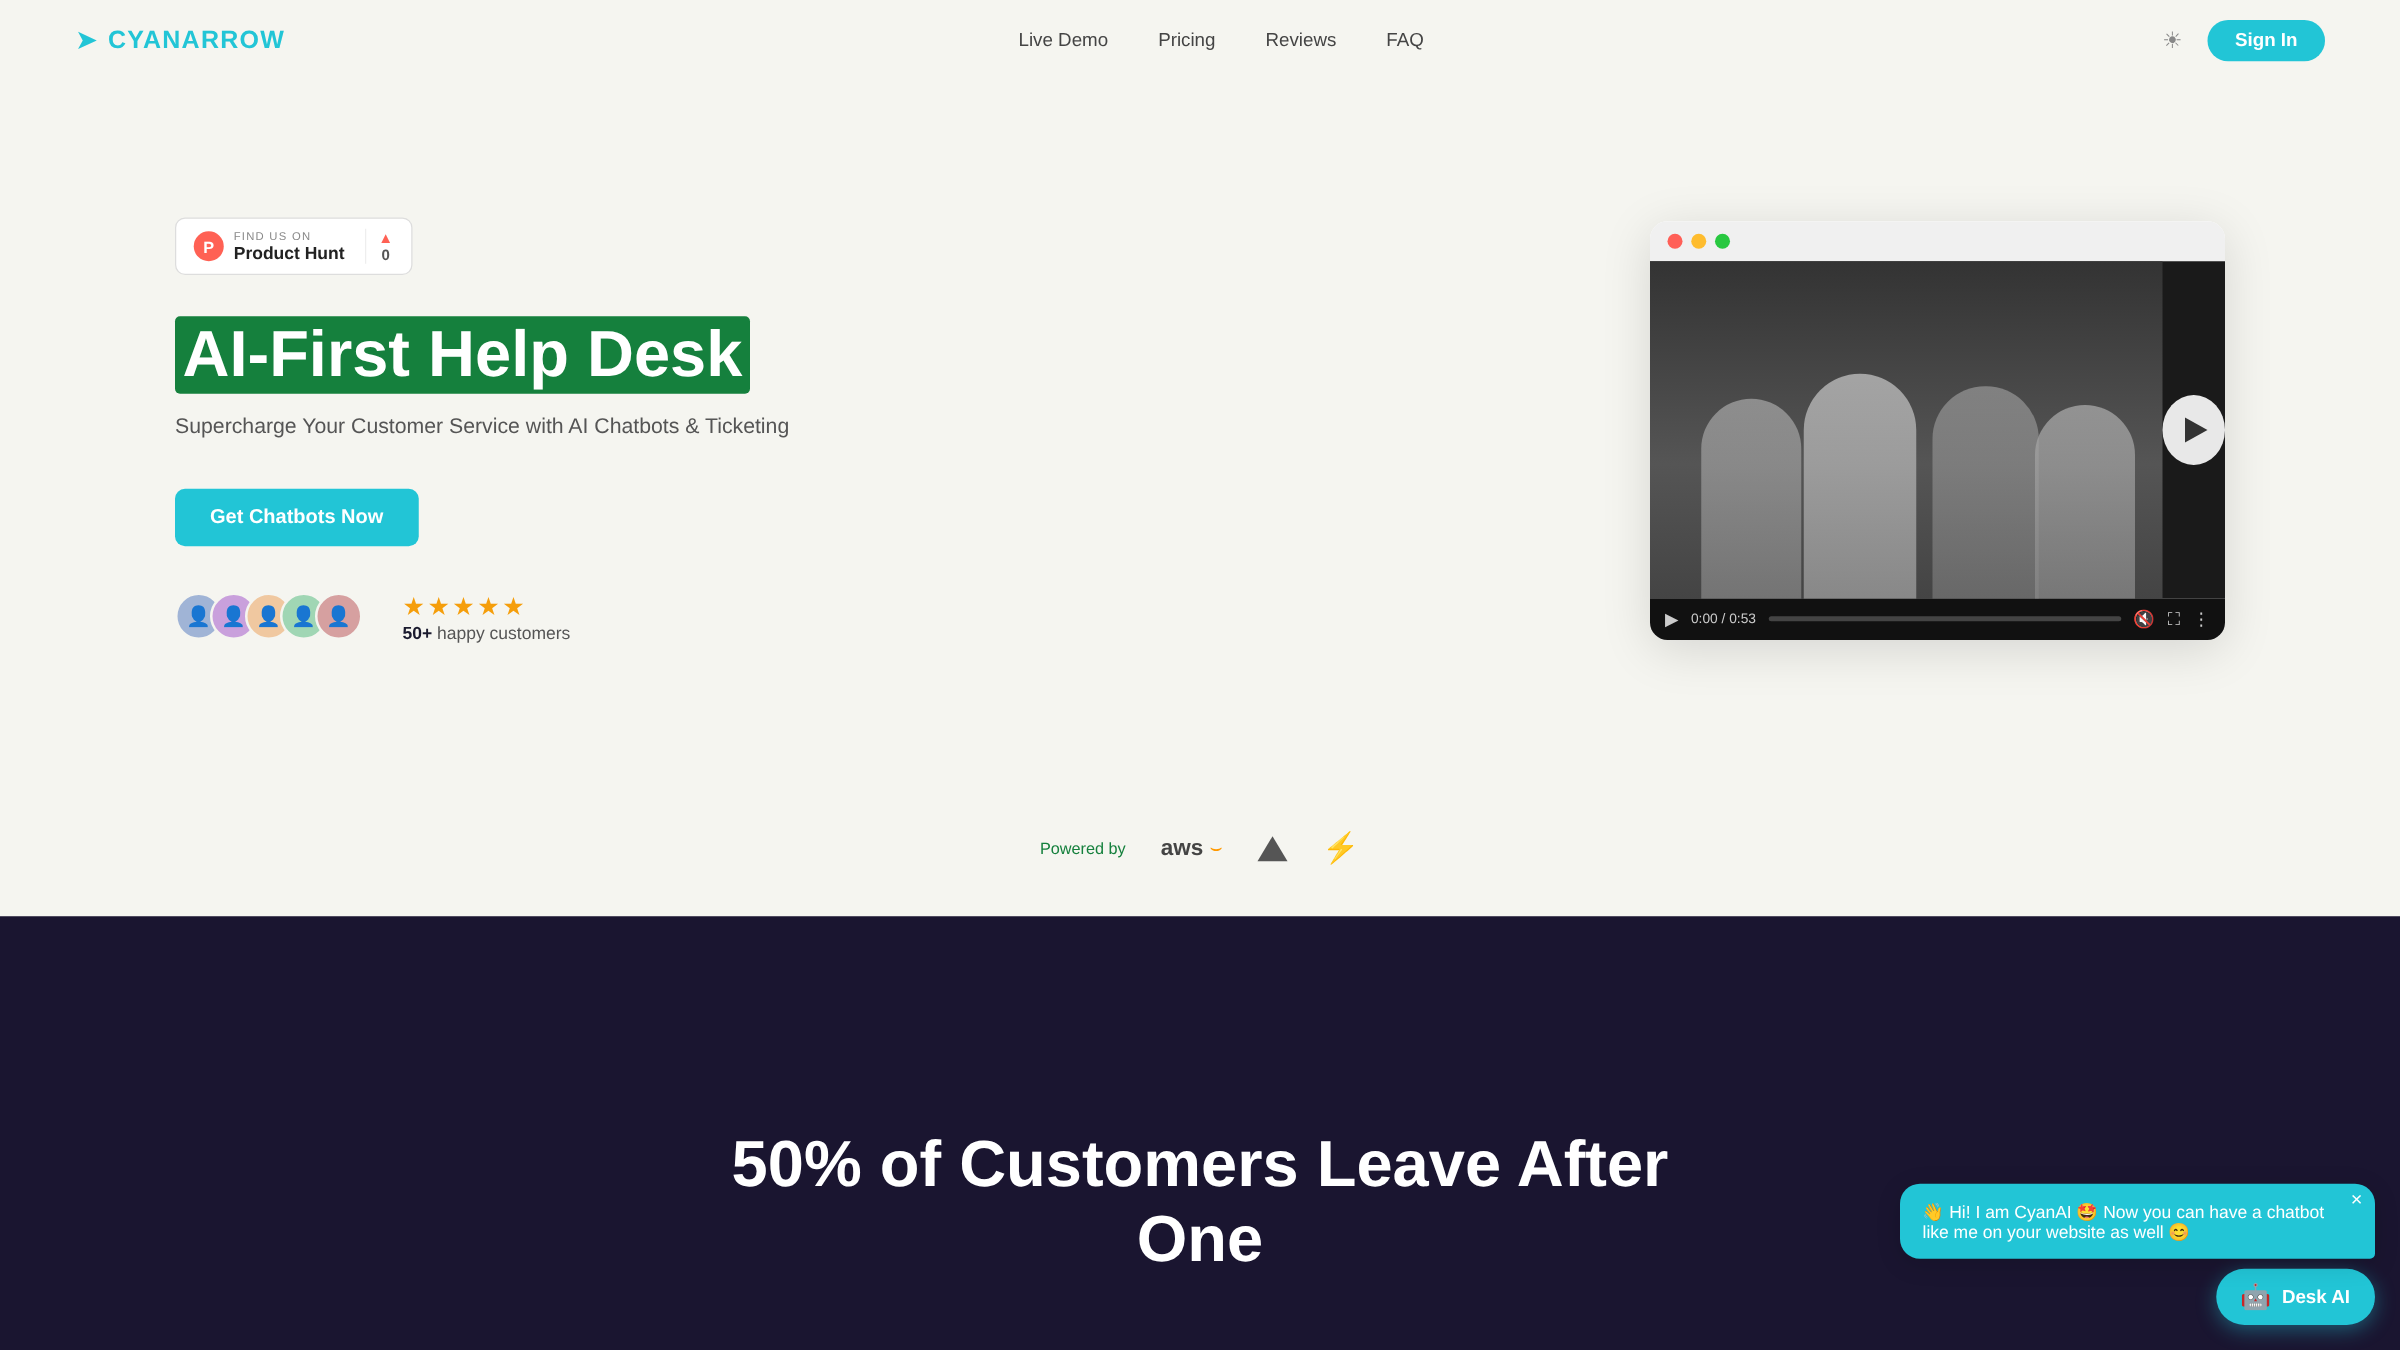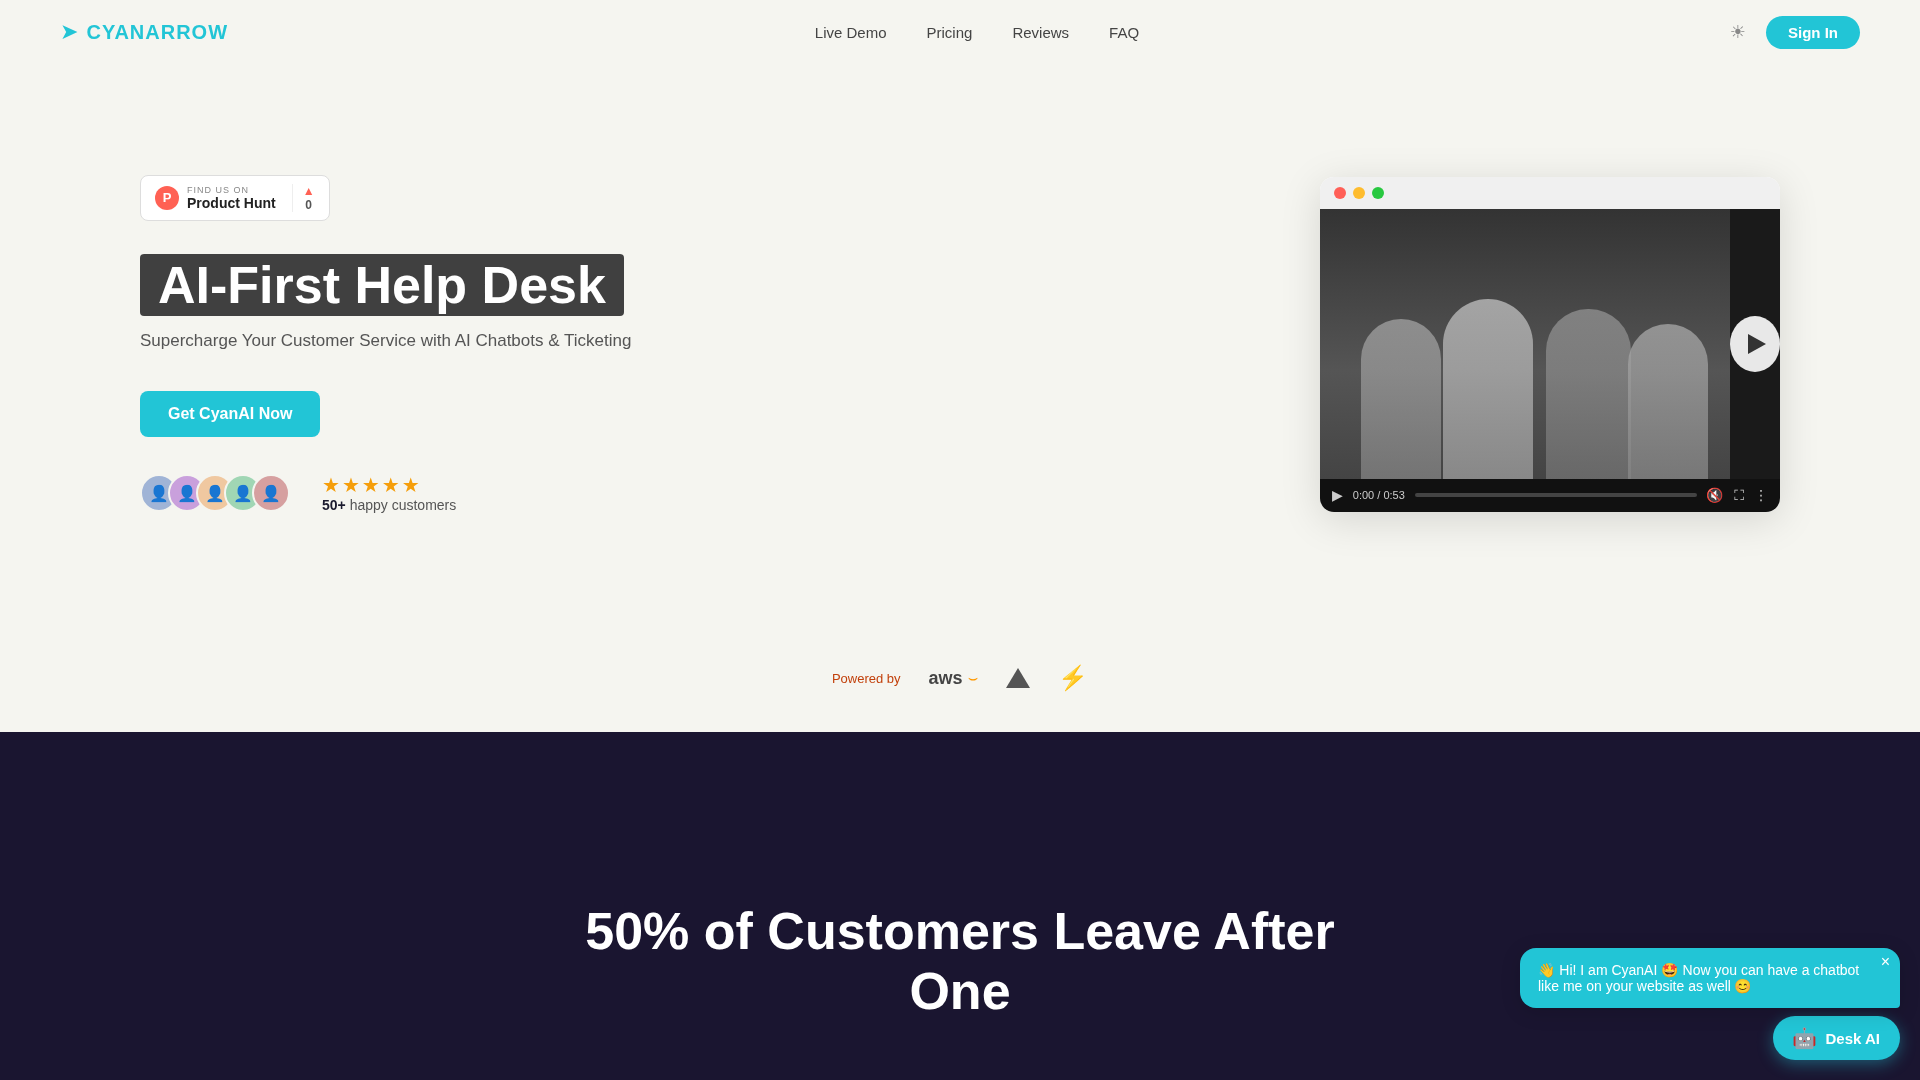--- a/index.html
+++ b/index.html
@@ -40,21 +40,21 @@
     .ph-logo { width: 24px; height: 24px; background: #ff6154; border-radius: 50%; display: flex; align-items: center; justify-content: center; color: #fff; font-size: 13px; font-weight: 700; }
     .ph-text-wrap { display: flex; flex-direction: column; }
     .ph-find { font-size: 9px; color: #888; letter-spacing: 1px; text-transform: uppercase; }
     .ph-name { font-size: 14px; font-weight: 700; color: #222; }
     .ph-votes { display: flex; flex-direction: column; align-items: center; margin-left: 8px; border-left: 1px solid #eee; padding-left: 10px; }
     .ph-arrow { color: #ff6154; font-size: 12px; }
     .ph-count { font-size: 12px; color: #555; font-weight: 600; }
 
     
     .hero-headline { font-size: 52px; font-weight: 900; line-height: 1.08; margin-bottom: 18px; color: #1a1a2e; }
-    .headline-highlight { background: #404040; color: #fff; border-radius: 4px; padding: 2px 18px; display: inline; }
+    .headline-highlight { background: #15803d; color: #fff; border-radius: 4px; padding: 2px 6px; display: inline; }
     .headline-blue { color: #22c5d6; }
 
     .hero-subtitle { font-size: 17px; color: #555; margin-bottom: 40px; font-weight: 400; }
 
     .get-started-btn {
       background: #22c5d6; color: #fff; border: none; border-radius: 8px;
       padding: 14px 28px; font-size: 16px; font-weight: 700; cursor: pointer;
       margin-bottom: 36px;
     }
 
@@ -113,21 +113,21 @@
     .ctrl-btn { color: #ccc; font-size: 14px; background: none; border: none; cursor: pointer; }
     .progress-bar { flex: 1; height: 4px; background: #444; border-radius: 2px; position: relative; }
     .progress-fill { width: 0%; height: 100%; background: #ccc; border-radius: 2px; }
     .time-text { color: #ccc; font-size: 11px; white-space: nowrap; }
 
     
     .powered-by {
       display: flex; align-items: center; justify-content: center;
       gap: 28px; padding: 20px 0 40px; background: #f5f5f0;
     }
-    .powered-label { font-size: 13px; color: #c2410c; }
+    .powered-label { font-size: 13px; color: #15803d; }
     .brand-logo { display: flex; align-items: center; gap: 5px; }
     .aws-logo { font-size: 18px; color: #444; font-weight: 700; }
     .aws-smile { color: #f90; }
     .vercel-triangle { width: 0; height: 0; border-left: 12px solid transparent; border-right: 12px solid transparent; border-bottom: 20px solid #555; }
     .supabase-bolt { color: #3ecf8e; font-size: 22px; font-weight: 900; }
 
     
     .dark-section {
       background: #1a1530; padding: 80px 60px 60px;
       min-height: 440px; display: flex; align-items: center; justify-content: center;
@@ -200,21 +200,21 @@
       </div>
     </div>
 
     
     <h1 class="hero-headline">
       <span class="headline-highlight">AI-First Help Desk</span><br>
     </h1>
 
     <p class="hero-subtitle">Supercharge Your Customer Service with AI Chatbots &amp; Ticketing</p>
 
-    <button class="get-started-btn">Get CyanAI Now</button>
+    <button class="get-started-btn">Get Chatbots Now</button>
 
     
     <div class="social-proof">
       <div class="avatars">
         <div class="avatar av1">👤</div>
         <div class="avatar av2">👤</div>
         <div class="avatar av3">👤</div>
         <div class="avatar av4">👤</div>
         <div class="avatar av5">👤</div>
       </div>

